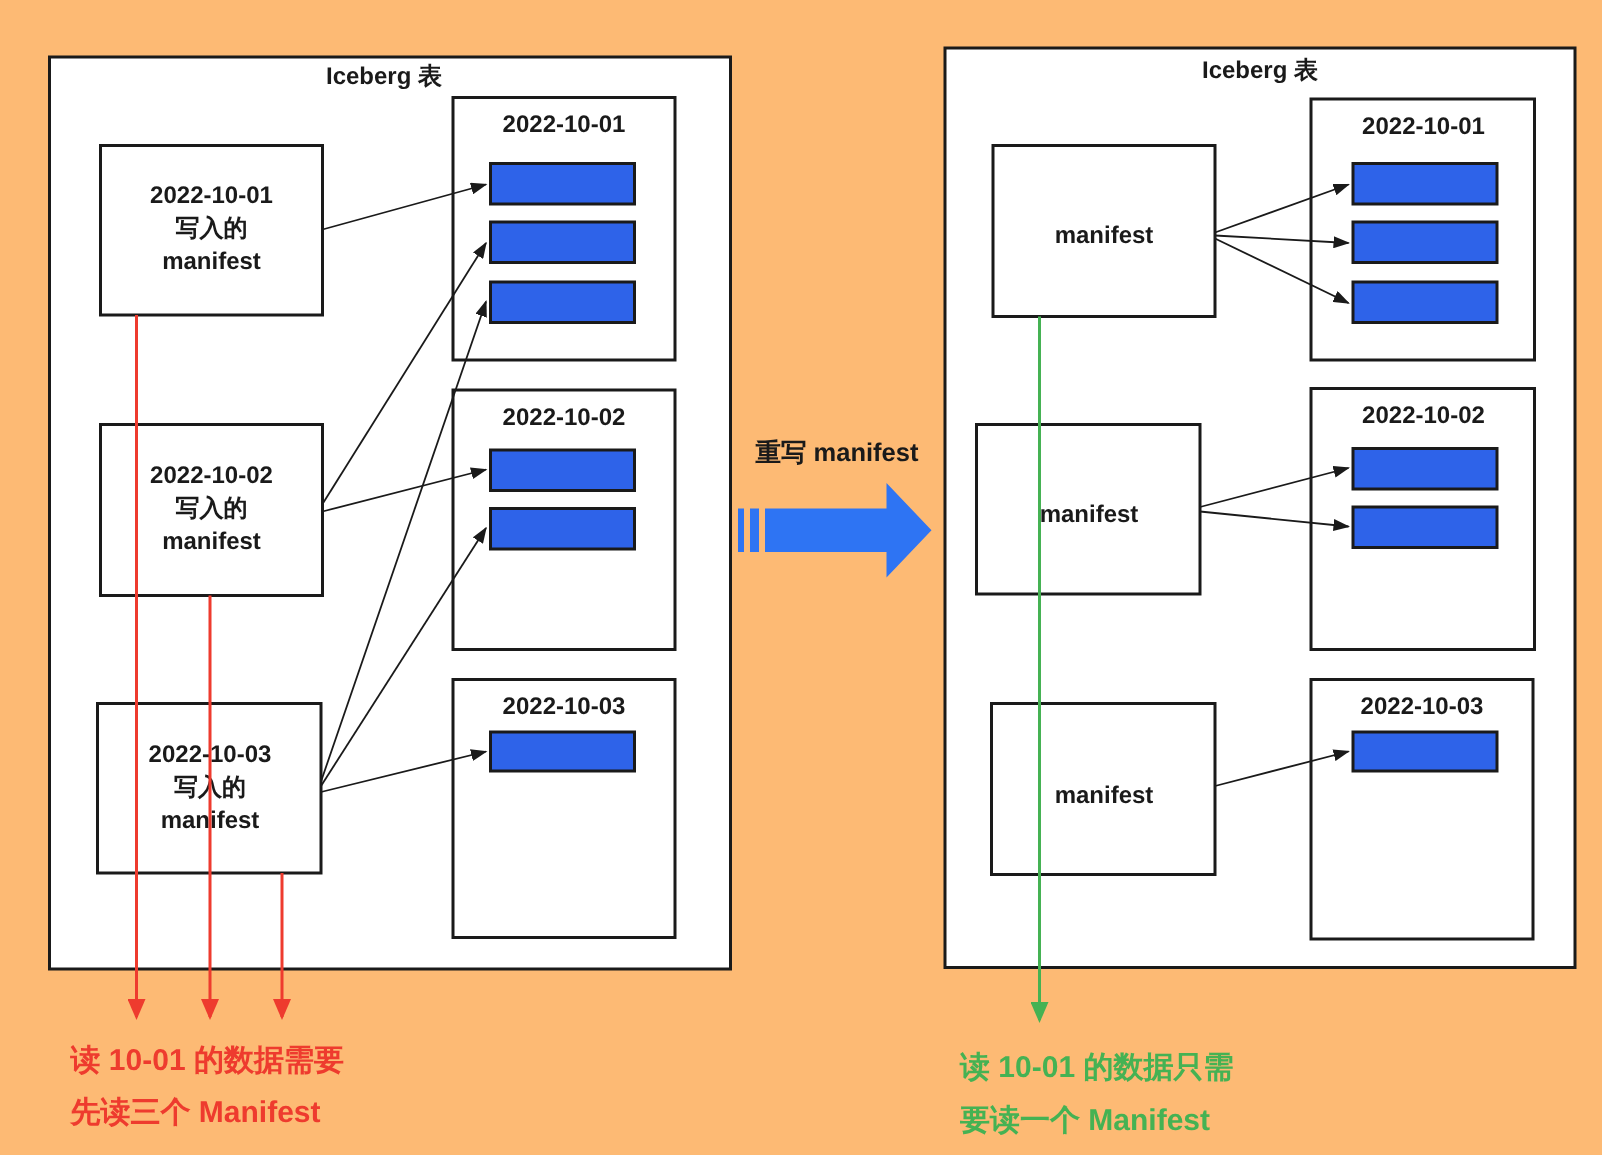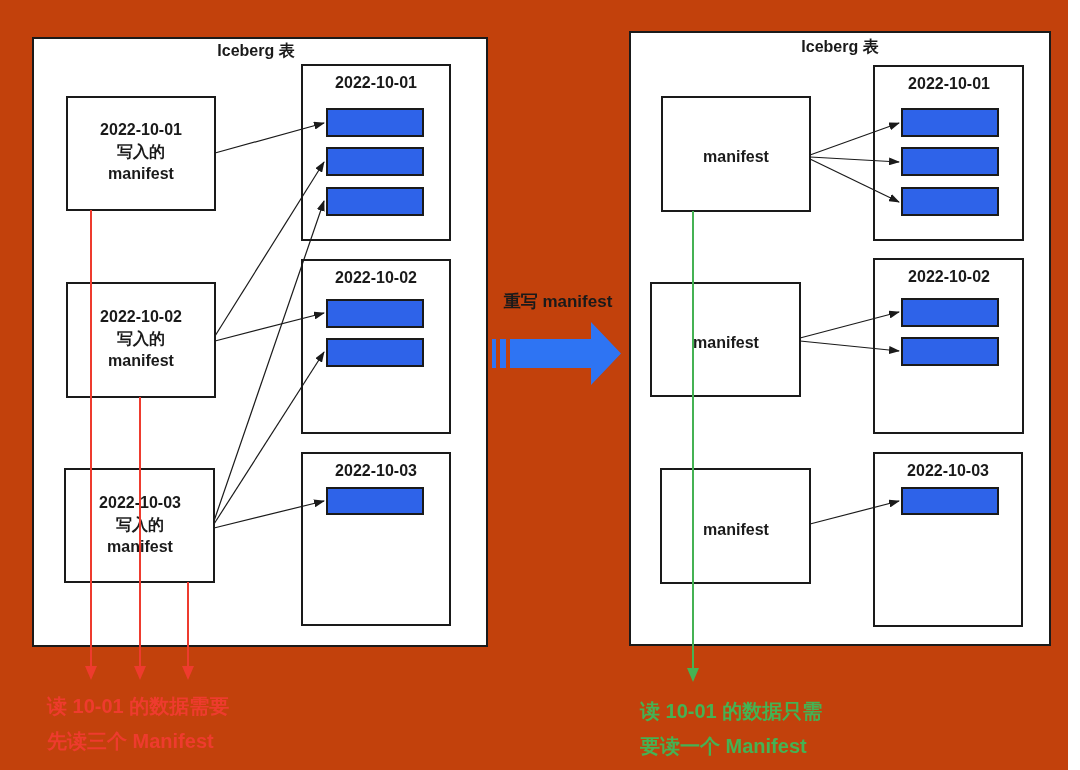--- a/index.html
+++ b/index.html
@@ -1,20 +1,20 @@
 <!DOCTYPE html>
 <html><head>
 <meta charset="utf-8">
 <style>
   html, body { margin: 0; padding: 0; background: #ffffff; }
   .stage {
     position: relative;
     width: 1068px;
     height: 770px;
-    background: #c2410c;
+    background: #fdba74;
     font-family: "Liberation Sans", "DejaVu Sans", sans-serif;
   }
   svg { display: block; }
   text { font-family: "Liberation Sans", "DejaVu Sans", sans-serif; }
   .box-label   { font-size: 16px; font-weight: 600; fill: #1a1a1a; }
   .panel-title { font-size: 16px; font-weight: 600; fill: #1a1a1a; }
   .part-label  { font-size: 16px; font-weight: 600; fill: #1a1a1a; }
   .mid-label   { font-size: 17px; font-weight: 700; fill: #1a1a1a; }
   .note-text   { font-size: 20px; font-weight: 700; }
 </style>

